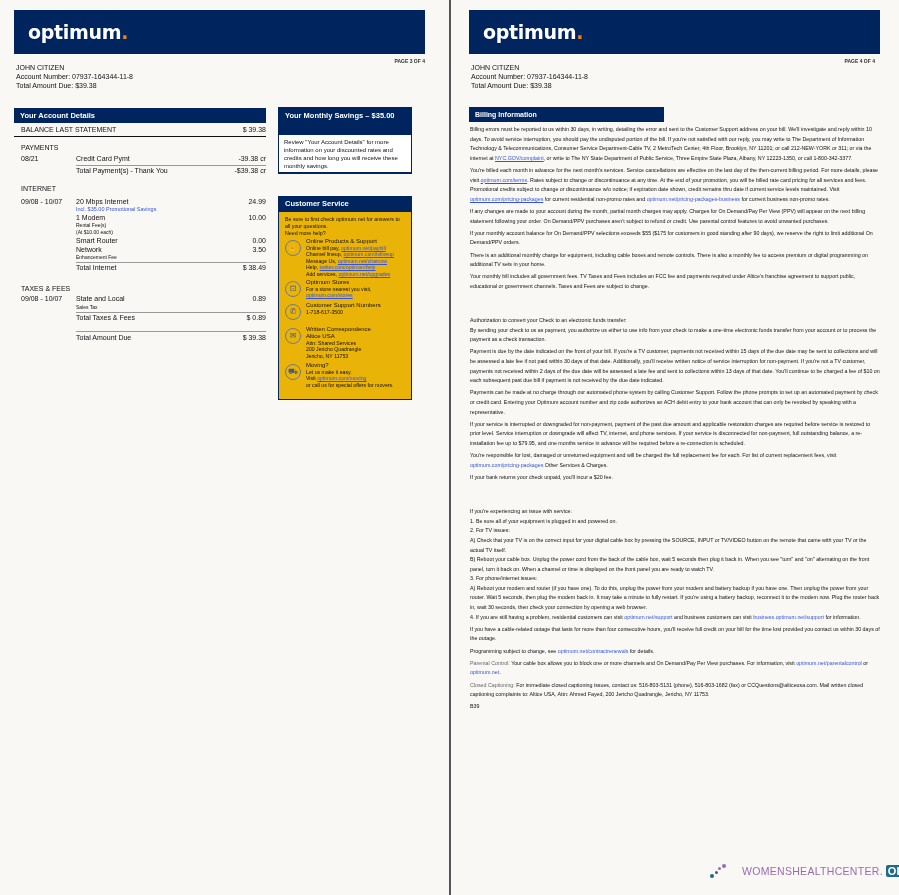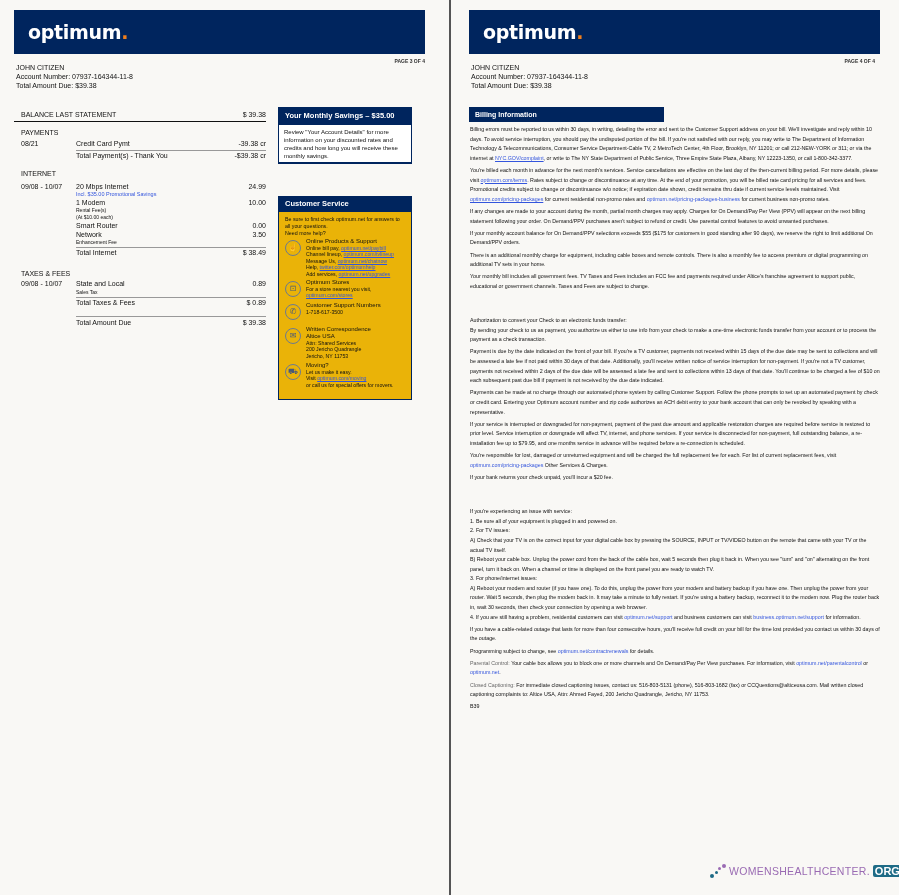--- a/index.html
+++ b/index.html
@@ -22,61 +22,62 @@
   .row .c2 { position: absolute; left: 62px; }
   .row .c3 { position: absolute; right: 0; text-align: right; }
   .sub { position: relative; font-size: 5px; height: 7px; line-height: 7px; }
   .sub .c2 { position: absolute; left: 62px; }
   .promo { color: #3355dd; font-size: 5.5px; }
   .hr-thick { border-bottom: 1.2px solid #111; }
   .sect { font-size: 7px; padding-left: 7px; height: 11px; line-height: 11px; }
   .uline { position: absolute; left: 62px; right: 0; border-top: 0.8px solid #999; }
   
   .savings { position: absolute; left: 278px; top: 107px; width: 134px; border: 1.5px solid #00255e; border-bottom: 2px solid #00255e; background: #fff; }
-  .savings .bluehdr { height: 17px; font-size: 7.5px; }
+  .savings .bluehdr { height: 27px; font-size: 7.5px; }
   .savings .txt { font-size: 6px; line-height: 8px; padding: 3px 5px 2px 5px; }
   .cs { position: absolute; left: 278px; top: 196px; width: 134px; height: 204px; border: 1.5px solid #00255e; border-top: none; background: #eab308; }
   .cs .bluehdr { height: 16px; line-height: 16px; }
   .cs .intro { font-size: 5.3px; line-height: 6.5px; padding: 4px 5px 0 6px; }
   .cs .need { font-size: 5.3px; padding: 1px 6px; }
   .csitem { position: relative; padding-left: 27px; margin-top: 1px; }
   .csicon { position: absolute; left: 6px; top: 2px; width: 16px; height: 16px; border: 1px solid #6c7a90; border-radius: 50%; font-size: 8px; text-align: center; line-height: 14px; color: #4a5a78; }
   .csitem .t { font-size: 6px; line-height: 7px; }
   .csitem .l { font-size: 5.2px; line-height: 6.4px; }
   .link { color: #3355dd; text-decoration: underline; }
   .blue { color: #3355dd; }
   
   .billhdr { position: absolute; left: 14px; top: 107px; width: 195px; height: 15px; background: #00255e; color: #fff; font-size: 7px; font-weight: bold; line-height: 15px; padding-left: 6px; }
   .body4 { position: absolute; left: 15px; top: 125px; width: 410px; font-size: 5.3px; line-height: 9.6px; color: #111; }
   .body4 p { margin-bottom: 2.6px; }
   .body4 .gap { height: 22px; }
   .body4 .gray { color: #666; }
   .wm { position: absolute; left: 710px; top: 862px; display: flex; align-items: center; }
   .wm .dots { position: relative; width: 18px; height: 18px; }
   .wm .dots span { position: absolute; border-radius: 50%; }
-  .wm .name { font-size: 10.5px; color: #9a6bb3; letter-spacing: 0.3px; margin-left: 1px; }
+  .wm .name { font-size: 10.5px; color: #9a6bb3; letter-spacing: 0.3px; margin-left: 14px; }
   .wm .org { background: #1e6b86; color: #fff; font-size: 11px; font-weight: bold; padding: 0 2px; margin-left: 3px; border-radius: 2px; }
 </style>
 </head>
 <body>
 
 <div class="divider"></div>
 
 <div class="page p3">
   <div class="banner">
     <div class="logo"><span>optimum</span><span class="dot">.</span></div>
   </div>
   <div class="pagenum">PAGE 3 OF 4</div>
   <div class="addr">
     <div>JOHN CITIZEN</div>
     <div>Account Number: 07937-164344-11-8</div>
     <div>Total Amount Due: $39.38</div>
   </div>
 
   <div class="acct">
+    <div class="bluehdr">Your Account Details</div>
     <div class="row hr-thick" style="height:14px;line-height:14px;">
       <span class="c1">BALANCE LAST STATEMENT</span>
       <span class="c3">$ 39.38</span>
     </div>
     <div style="height:5px"></div>
     <div class="sect">PAYMENTS</div>
     <div class="row" style="height:12px">
       <span class="c1">08/21</span>
       <span class="c2">Credit Card Pymt</span>
       <span class="c3">-39.38 cr</span>

